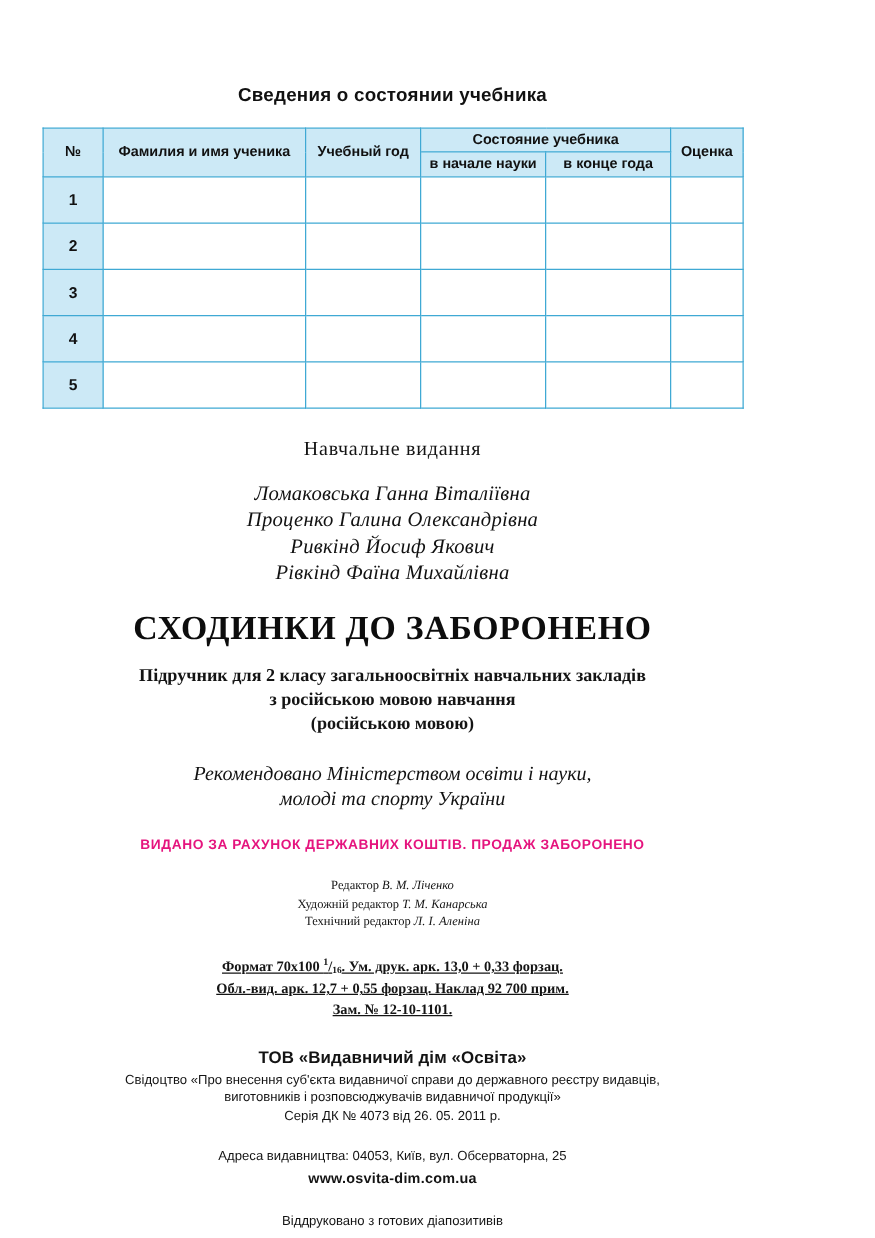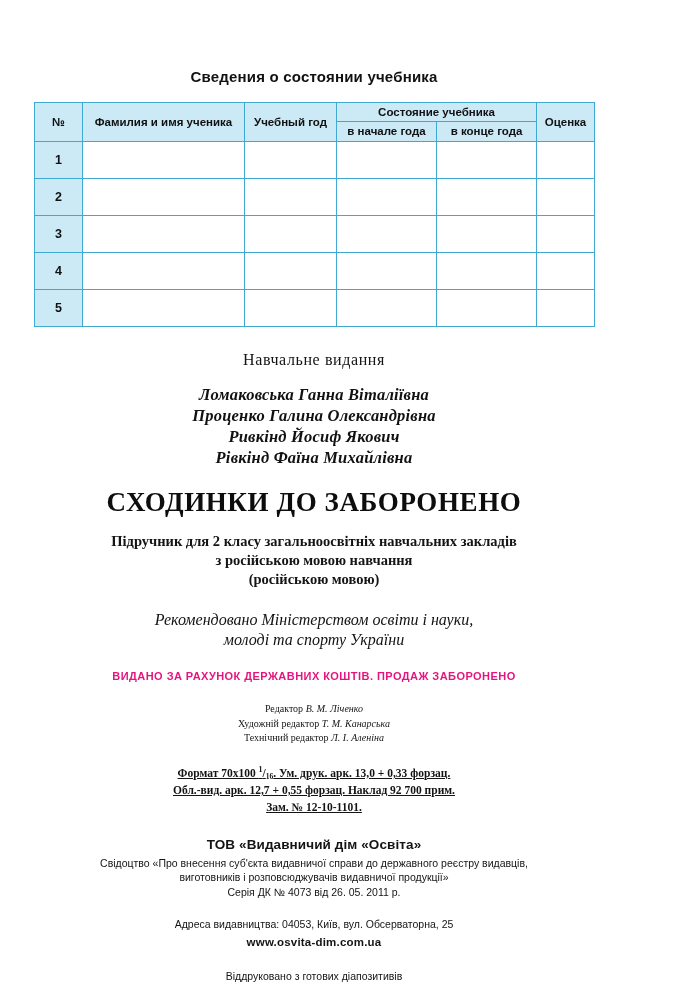--- a/index.html
+++ b/index.html
@@ -85,21 +85,21 @@
     font-family: "Liberation Serif", "DejaVu Serif", serif;
     font-size: 16px;
     letter-spacing: 0.6px;
     color: #141414;
   }
 
   .authors {
     margin-top: 15px;
     font-family: "Liberation Serif", "DejaVu Serif", serif;
     font-style: italic;
-    font-weight: bold;
+    font-weight: normal;
     font-size: 16.5px;
     line-height: 1.28;
     color: #111111;
     letter-spacing: 0.2px;
   }
   .authors div { white-space: nowrap; }
 
   .main-title {
     margin-top: 19px;
     font-family: "Liberation Serif", "DejaVu Serif", serif;
@@ -222,21 +222,21 @@
       </colgroup>
       <thead>
         <tr>
           <th rowspan="2">№</th>
           <th rowspan="2">Фамилия и имя ученика</th>
           <th rowspan="2">Учебный год</th>
           <th colspan="2">Состояние учебника</th>
           <th rowspan="2">Оценка</th>
         </tr>
         <tr>
-          <th>в начале года</th>
+          <th>в начале науки</th>
           <th>в конце года</th>
         </tr>
       </thead>
       <tbody>
         <tr>
           <td class="rownum">1</td>
           <td class="blank"></td>
           <td class="blank"></td>
           <td class="blank"></td>
           <td class="blank"></td>

